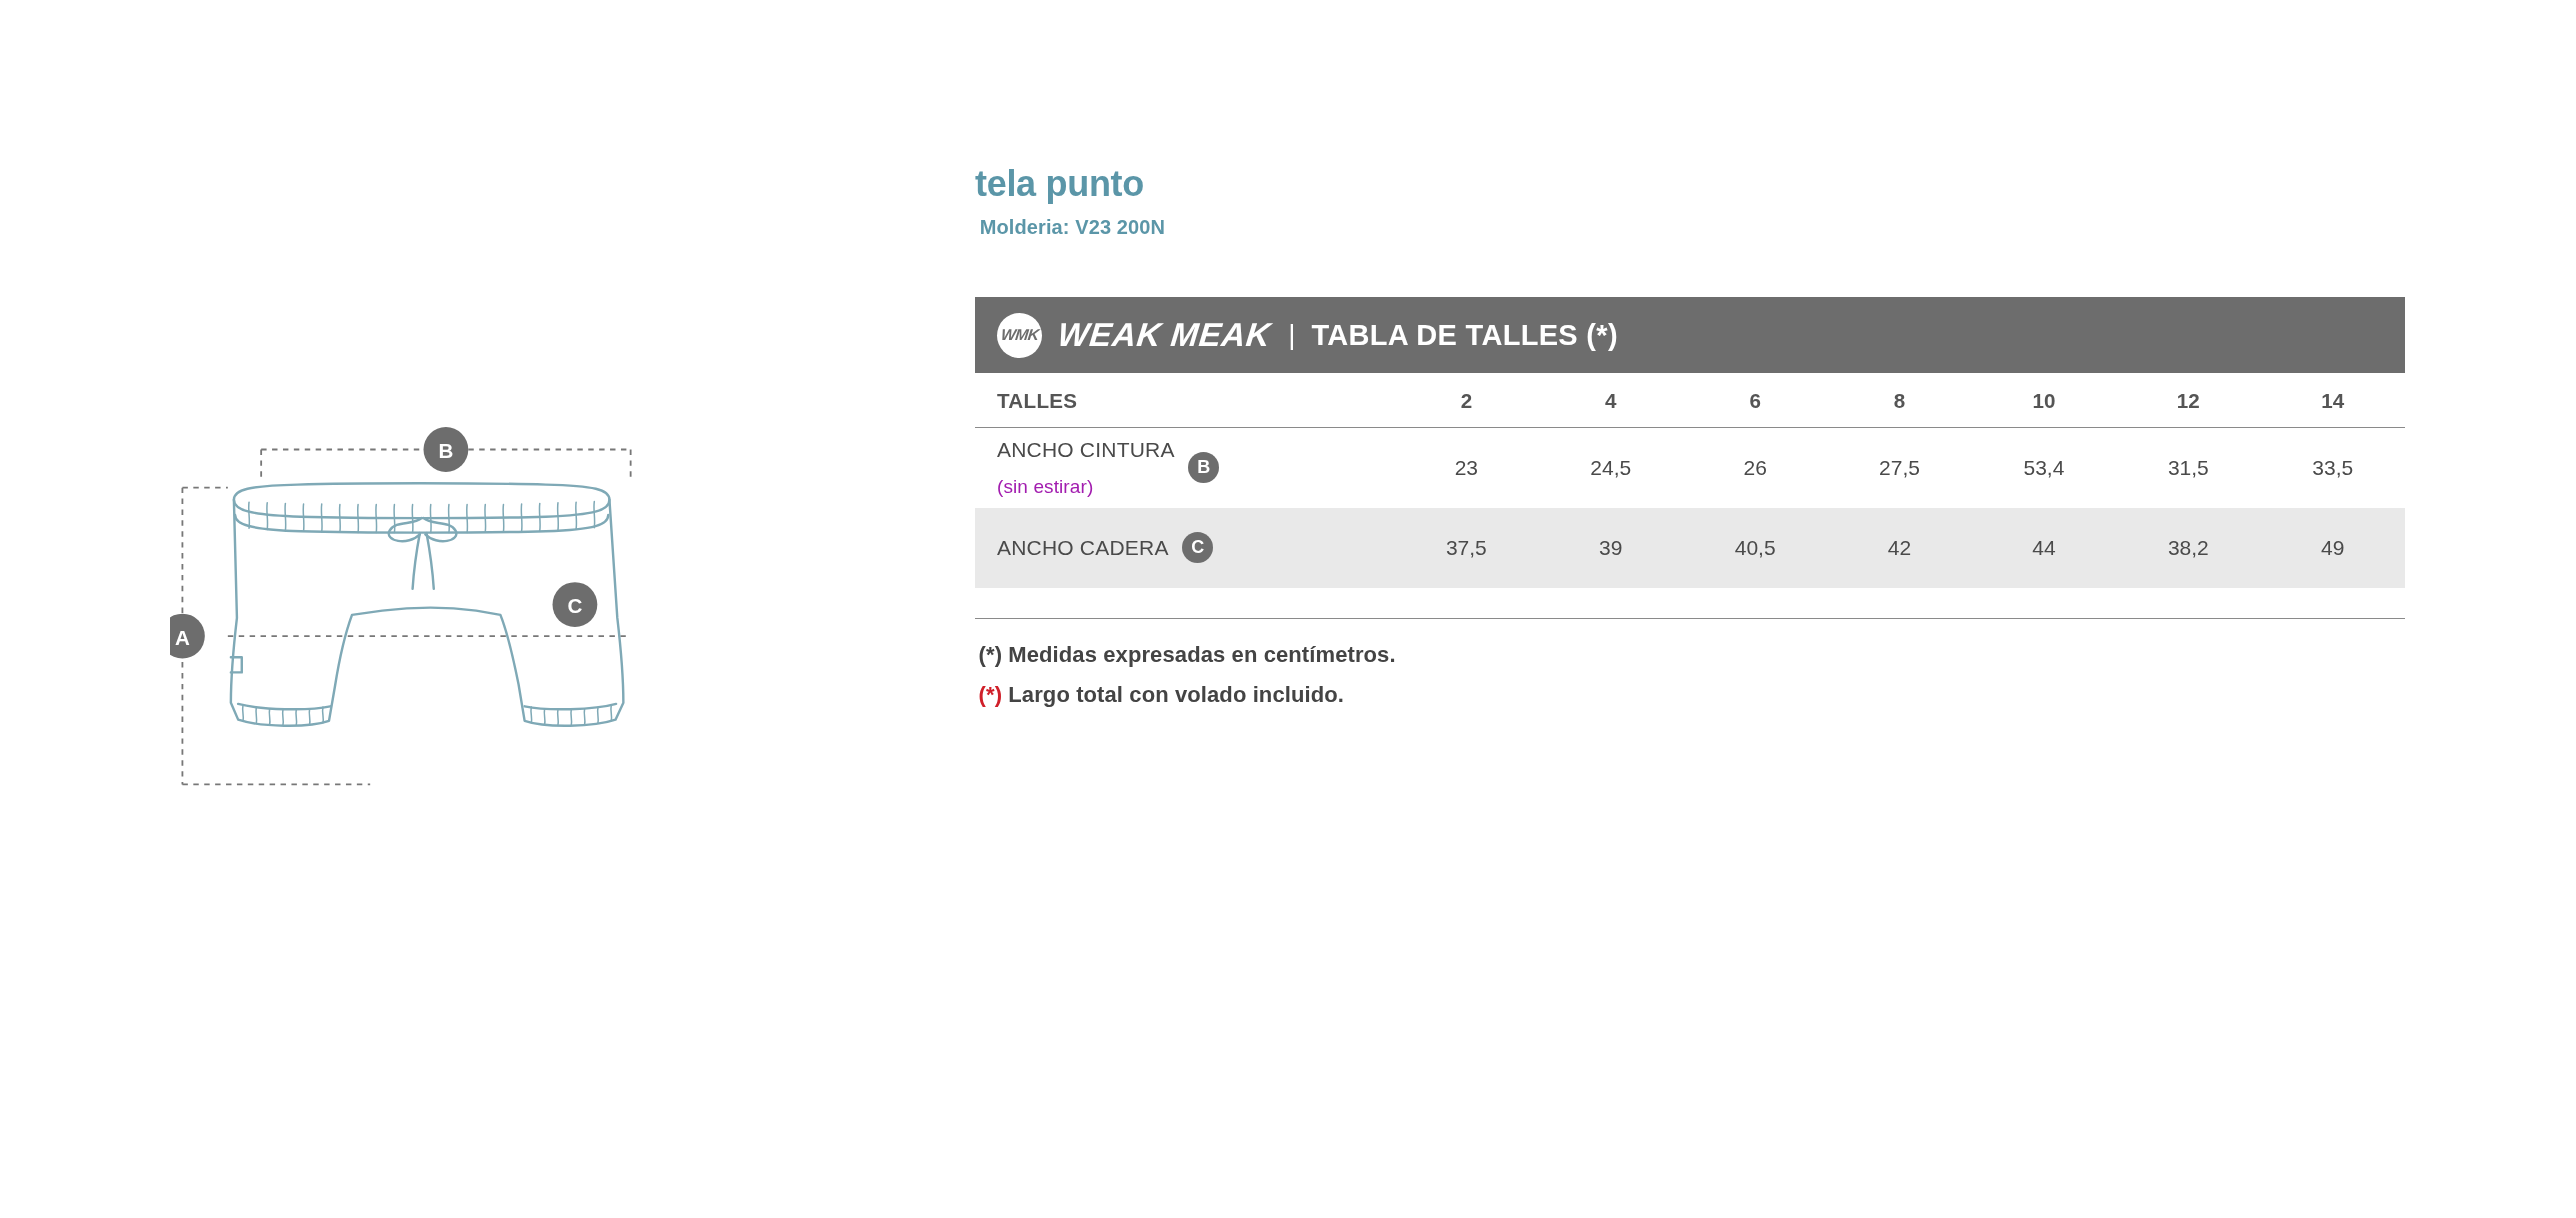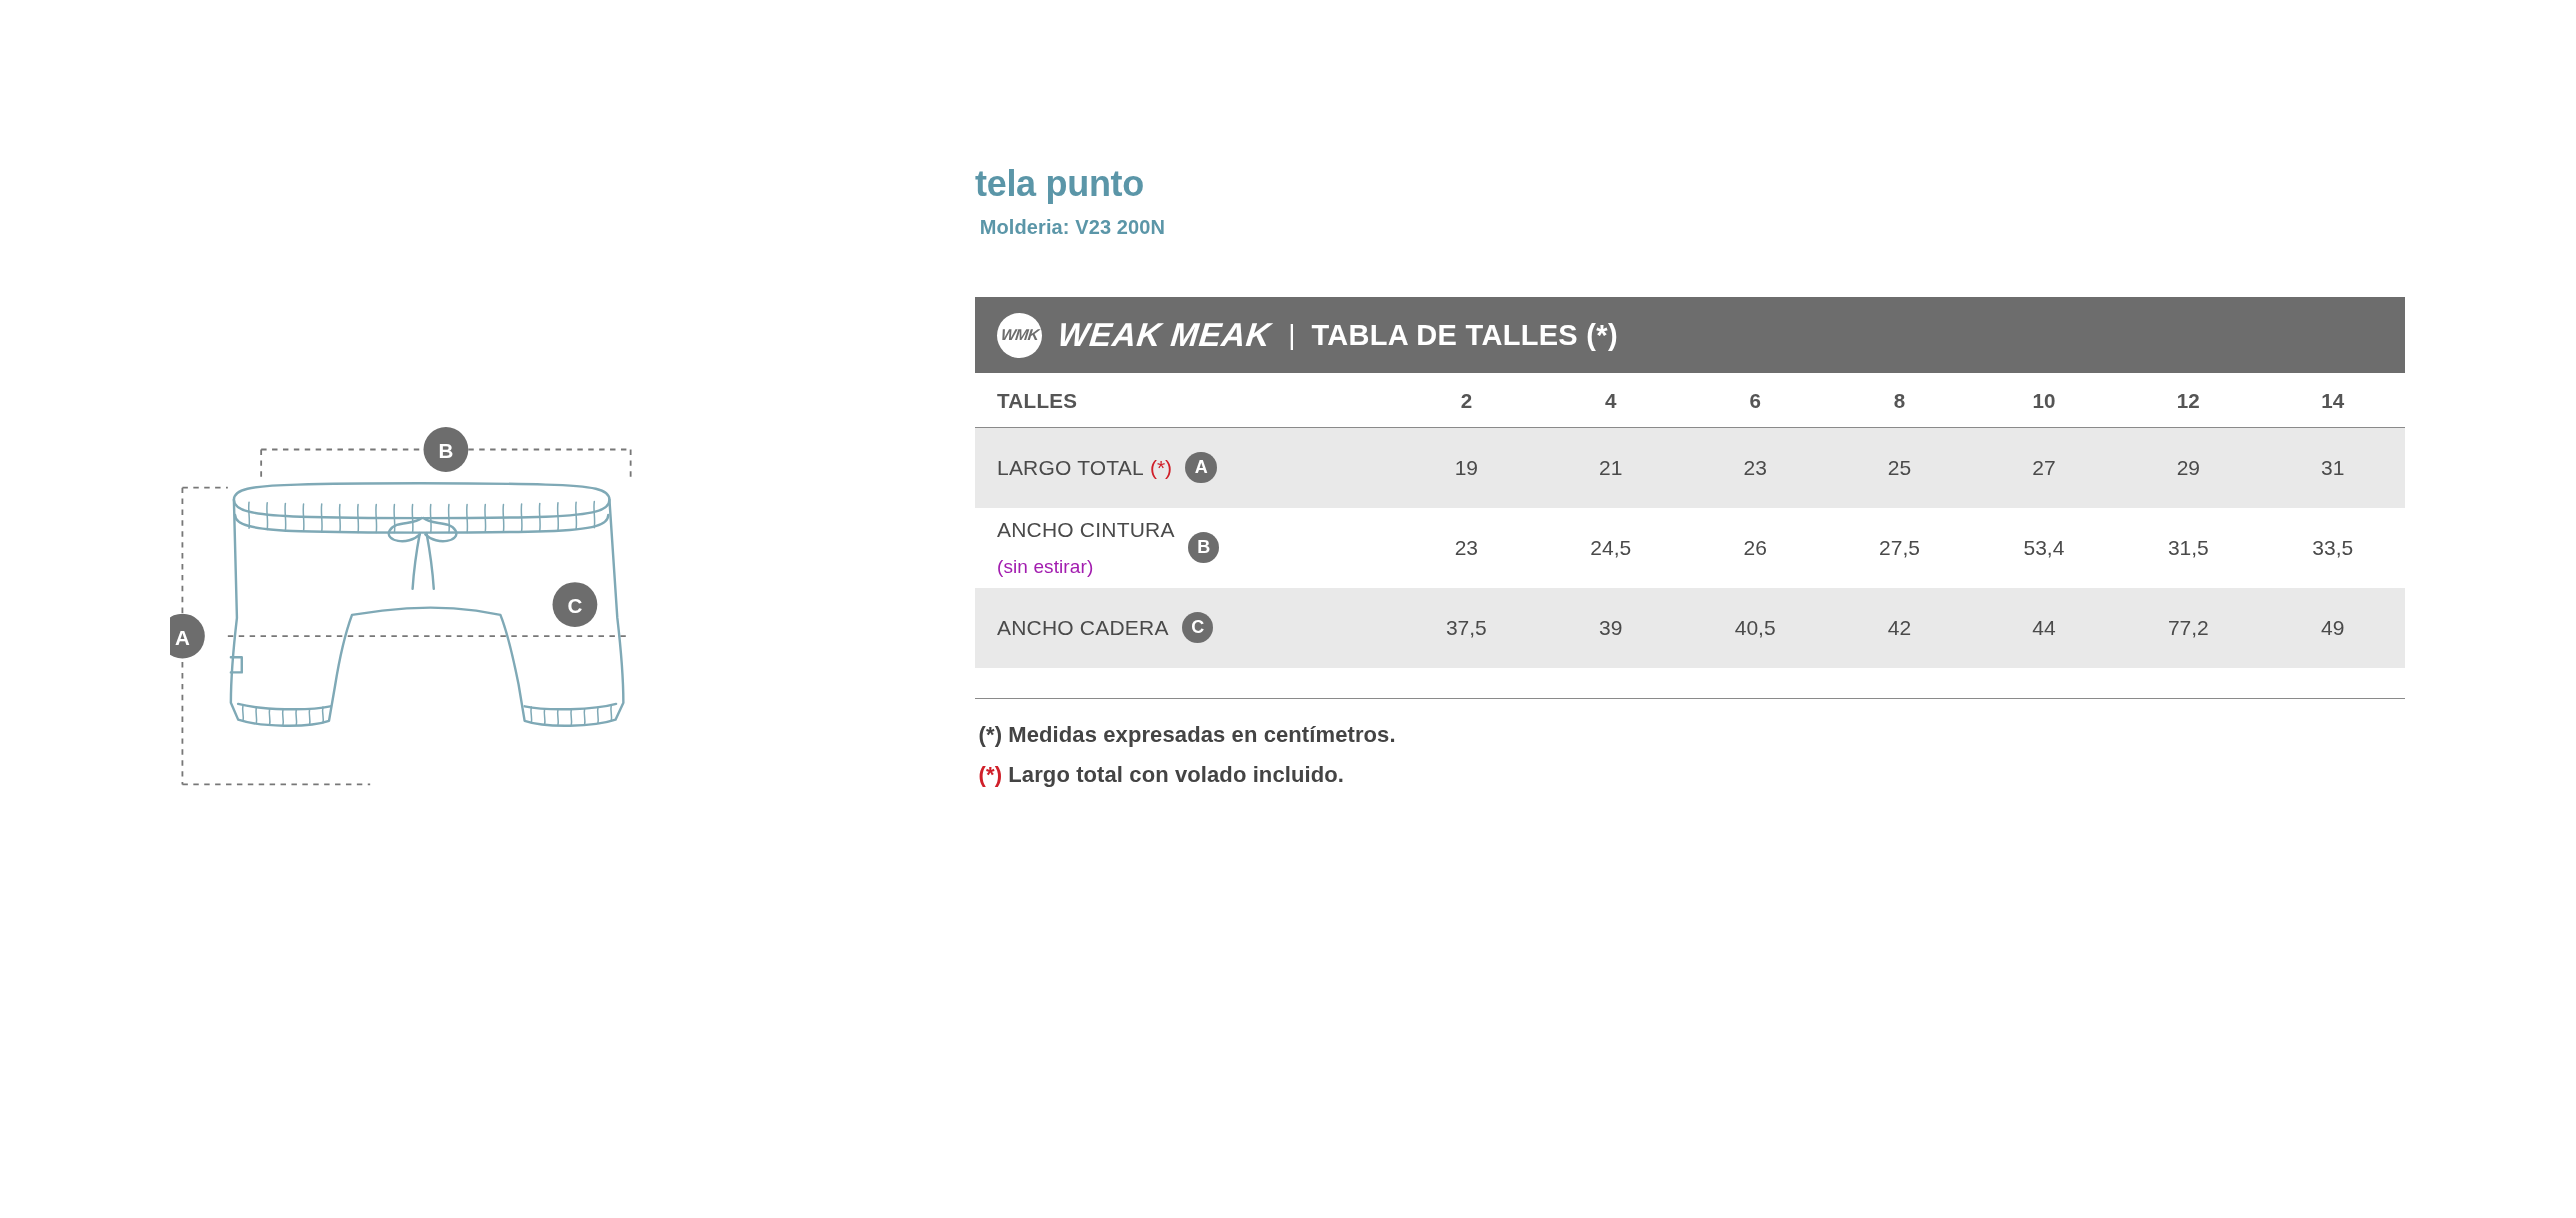--- a/index.html
+++ b/index.html
@@ -335,38 +335,20 @@
           <th class="num">4</th>
           <th class="num">6</th>
           <th class="num">8</th>
           <th class="num">10</th>
           <th class="num">12</th>
           <th class="num">14</th>
         </tr>
       </thead>
       <tbody>
 
-        <tr class="shaded">
-          <td class="lbl">
-            <div class="lbl-inner">
-              <span class="lbl-textwrap">
-                <span class="lbl-text">LARGO TOTAL</span>
-              </span>
-              <span class="asterisk">(*)</span>
-              <span class="badge">A</span>
-            </div>
-          </td>
-          <td class="num">19</td>
-          <td class="num">21</td>
-          <td class="num">23</td>
-          <td class="num">25</td>
-          <td class="num">27</td>
-          <td class="num">29</td>
-          <td class="num">31</td>
-        </tr>
 
         <tr>
           <td class="lbl">
             <div class="lbl-inner">
               <span class="lbl-textwrap">
                 <span class="lbl-text">ANCHO CINTURA</span>
                 <span class="lbl-sub">(sin estirar)</span>
               </span>
               <span class="badge">B</span>
             </div>
@@ -387,21 +369,21 @@
                 <span class="lbl-text">ANCHO CADERA</span>
               </span>
               <span class="badge">C</span>
             </div>
           </td>
           <td class="num">37,5</td>
           <td class="num">39</td>
           <td class="num">40,5</td>
           <td class="num">42</td>
           <td class="num">44</td>
-          <td class="num">77,2</td>
+          <td class="num">38,2</td>
           <td class="num">49</td>
         </tr>
       </tbody>
     </table>
 
     <div class="bottom-rule"></div>
 
     <div class="notes">
       <p class="note">(*) Medidas expresadas en centímetros.</p>
       <p class="note"><span class="red">(*)</span><span> Largo total con volado incluido.</span></p>

